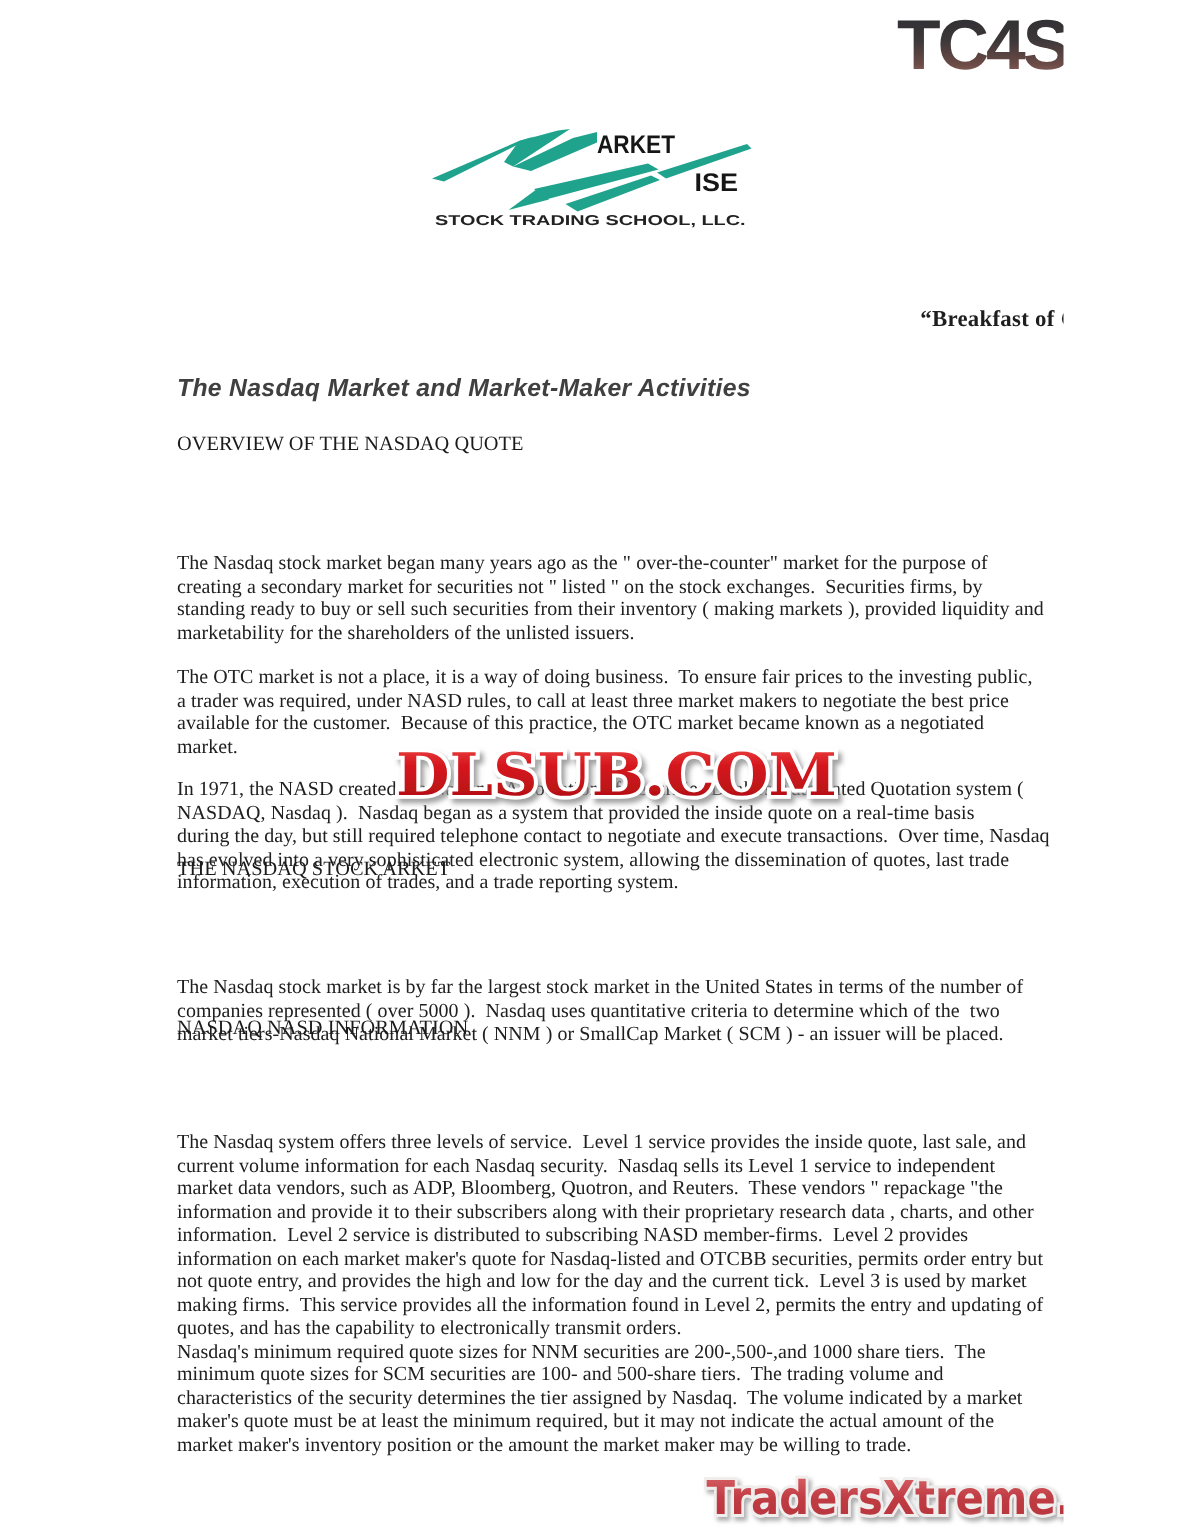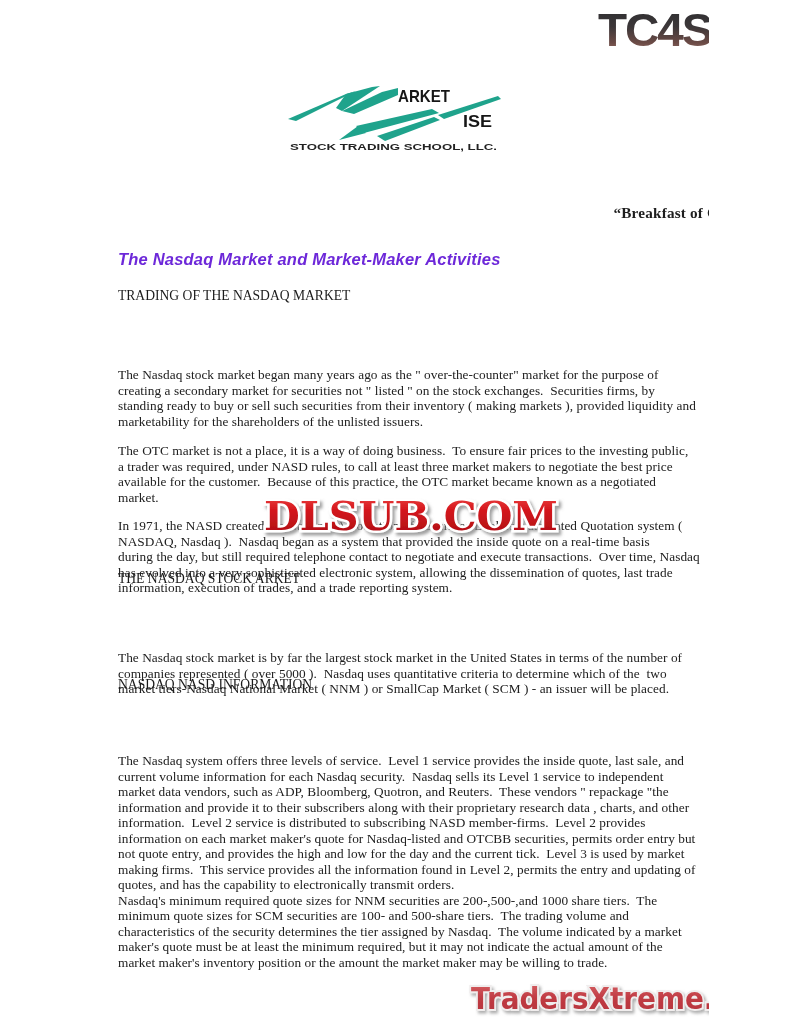--- a/index.html
+++ b/index.html
@@ -4,21 +4,21 @@
 <style>
   html,body{margin:0;padding:0;background:#ffffff;}
   .page{position:relative;width:709px;height:1024px;background:#ffffff;overflow:hidden;
         font-family:"Liberation Serif", serif;color:#1e1e1e;}
   .wm-tc4s{position:absolute;top:0px;left:590px;width:202px;height:58px;}
   .logo{position:absolute;top:84px;left:282px;width:235px;height:76px;}
   .quote-header{position:absolute;top:204px;left:0;width:791px;text-align:right;
         font-size:15.2px;font-weight:bold;letter-spacing:.2px;}
   .doc-title{position:absolute;top:250px;left:118px;
         font-family:"Liberation Sans", sans-serif;font-weight:bold;font-style:italic;
-        font-size:16.5px;letter-spacing:.2px;color:#6d28d9;}
+        font-size:16.5px;letter-spacing:.2px;color:#404040;}
   .heading{position:absolute;left:118px;font-size:13.6px;white-space:pre;color:#1b1b1b;}
   .para{position:absolute;left:118px;font-size:13.3px;line-height:15.5px;white-space:pre;
         letter-spacing:.05px;color:#202020;margin-top:36px;}
   .wm-dlsub{position:absolute;top:487px;left:254px;width:314px;height:60px;}
   .wm-traders{position:absolute;top:973px;left:458px;width:334px;height:51px;}
 </style>
 </head>
 <body>
 
 <div class="page">
@@ -46,21 +46,21 @@
       <polygon points="156,31 216,12 219,15 162,35"></polygon>
     </g>
     <text x="116" y="18" font-family="Liberation Sans, sans-serif" font-weight="bold" font-size="17" fill="#161616" textLength="52" lengthAdjust="spacingAndGlyphs">ARKET</text>
     <text x="181" y="43" font-family="Liberation Sans, sans-serif" font-weight="bold" font-size="17" fill="#161616" textLength="29" lengthAdjust="spacingAndGlyphs">ISE</text>
     <text x="8" y="66" font-family="Liberation Sans, sans-serif" font-weight="bold" font-size="9.5" fill="#222222" textLength="207" lengthAdjust="spacingAndGlyphs">STOCK TRADING SCHOOL, LLC.</text>
   </svg>
 
   <div class="quote-header">“Breakfast of Champions”</div>
   <div class="doc-title">The Nasdaq Market and Market-Maker Activities</div>
 
-  <div class="heading" style="top:288px">TRADING OF THE NASDAQ MARKET</div>
+  <div class="heading" style="top:288px">OVERVIEW OF THE NASDAQ QUOTE</div>
   <div class="para" style="top:331px">The Nasdaq stock market began many years ago as the " over-the-counter" market for the purpose of
 creating a secondary market for securities not " listed " on the stock exchanges.  Securities firms, by
 standing ready to buy or sell such securities from their inventory ( making markets ), provided liquidity and
 marketability for the shareholders of the unlisted issuers.</div>
   <div class="para" style="top:407px">The OTC market is not a place, it is a way of doing business.  To ensure fair prices to the investing public,
 a trader was required, under NASD rules, to call at least three market makers to negotiate the best price
 available for the customer.  Because of this practice, the OTC market became known as a negotiated
 market.</div>
   <div class="para" style="top:482px">In 1971, the NASD created the National Association of Securities Dealers Automated Quotation system (
 NASDAQ, Nasdaq ).  Nasdaq began as a system that provided the inside quote on a real-time basis

